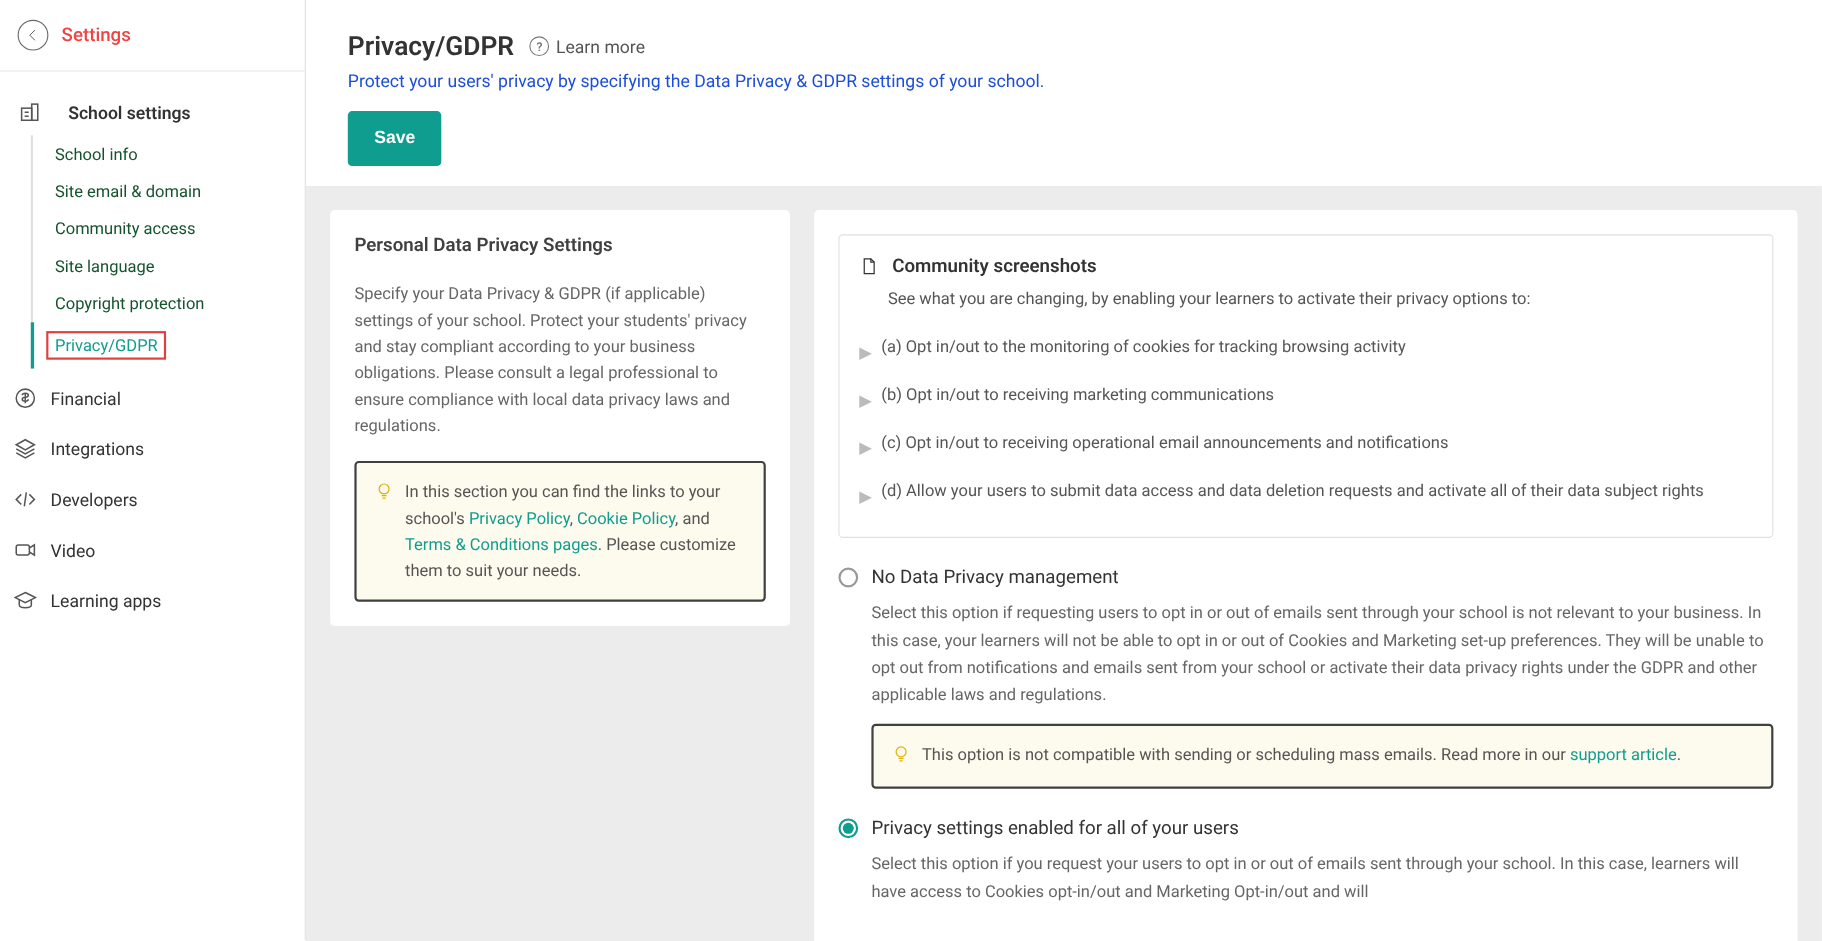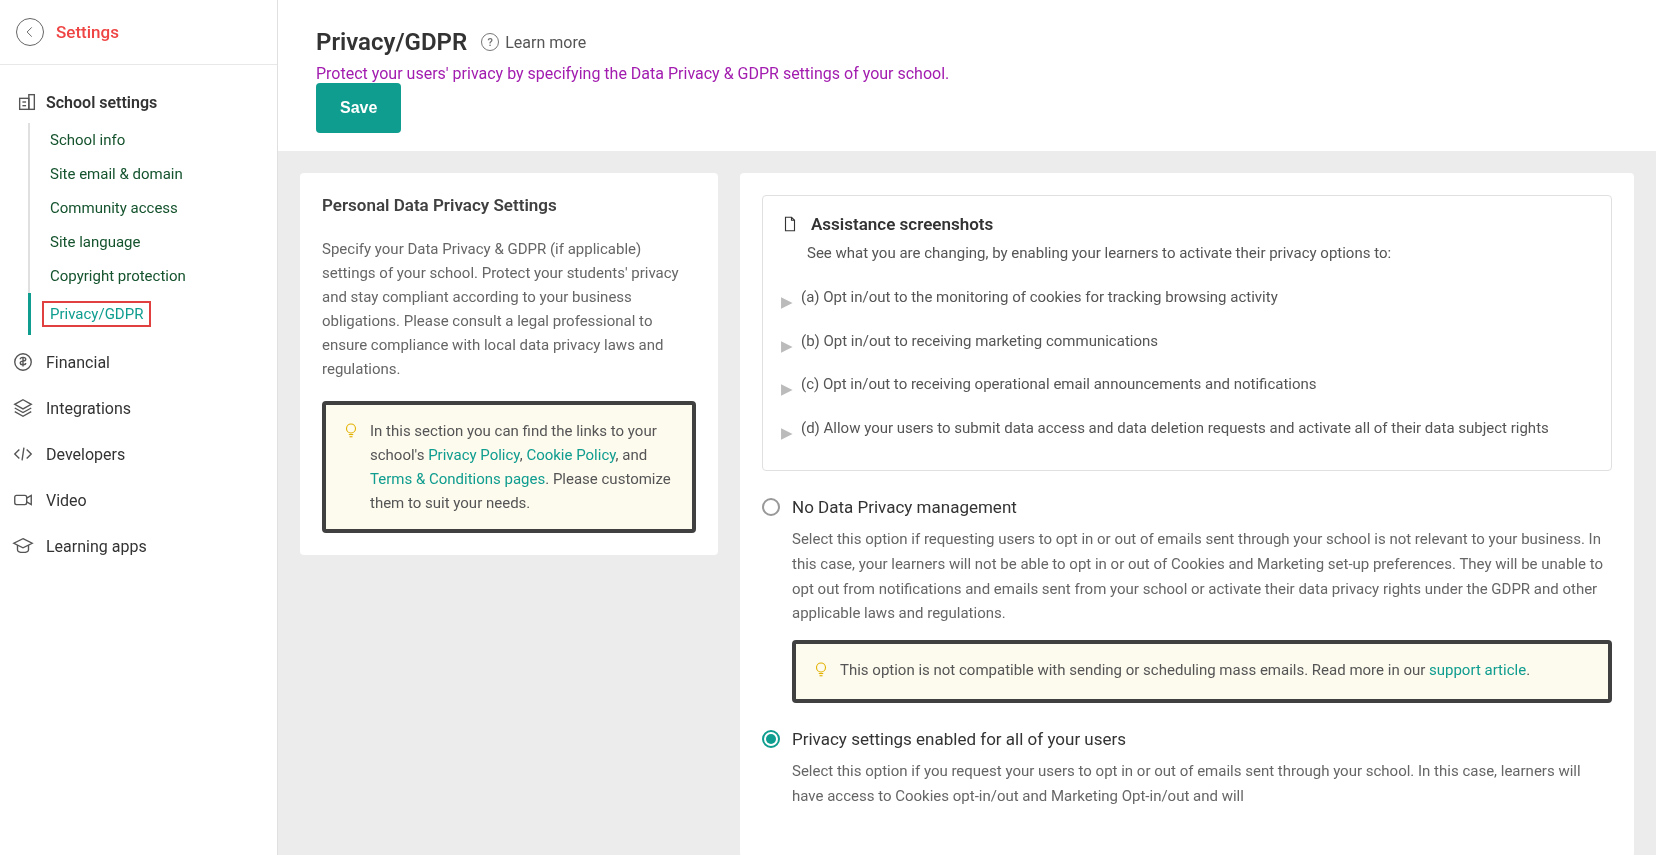--- a/index.html
+++ b/index.html
@@ -5,43 +5,43 @@
 * { margin: 0; padding: 0; box-sizing: border-box; }
 html, body { height: 100%; font-family: -apple-system, BlinkMacSystemFont, "Segoe UI", Roboto, Arial, sans-serif; color: #333; background: #fff; }
 .app { display: flex; height: 100%; }
 .sidebar { width: 278px; border-right: 1px solid #e0e0e0; background: #fff; display: flex; flex-direction: column; }
 .sidebar-header { display: flex; align-items: center; gap: 12px; padding: 18px 16px; border-bottom: 1px solid #e8e8e8; }
 .back-btn { width: 28px; height: 28px; border-radius: 50%; border: 1.5px solid #666; display: flex; align-items: center; justify-content: center; cursor: pointer; }
 .back-btn svg { width: 14px; height: 14px; stroke: #555; }
 .sidebar-header-title { font-size: 17px; font-weight: 500; color: #ef4444; }
 .nav { padding: 16px 0; }
 .nav-section { margin-bottom: 4px; }
-.nav-head { display: flex; align-items: center; gap: 8px; padding: 10px 16px; font-size: 16px; font-weight: 600; color: #333; cursor: pointer; }
+.nav-head { display: flex; align-items: center; gap: 24px; padding: 10px 16px; font-size: 16px; font-weight: 600; color: #333; cursor: pointer; }
 .nav-head .icon { width: 22px; height: 22px; display: flex; align-items: center; justify-content: center; color: #555; }
 .nav-sub { margin-left: 28px; border-left: 2px solid #e0e0e0; }
 .nav-sub-item { padding: 8px 20px; font-size: 15px; color: #14532d; cursor: pointer; position: relative; }
 .nav-sub-item.active { color: #0f9d8f; }
 .nav-sub-item.active::before { content: ""; position: absolute; left: -2px; top: 0; bottom: 0; width: 3px; background: #0f9d8f; }
 .highlight-box { border: 2px solid #e04040; display: inline-block; padding: 2px 6px; margin-left: -8px; }
 .nav-item { display: flex; align-items: center; gap: 12px; padding: 12px 12px; font-size: 16px; color: #333; cursor: pointer; }
 .nav-item .icon { width: 22px; height: 22px; display: flex; align-items: center; justify-content: center; color: #555; }
 .main { flex: 1; overflow-y: auto; background: #fff; }
 .main-header { padding: 28px 38px 18px; background: #fff; }
 .page-title-row { display: flex; align-items: center; gap: 14px; margin-bottom: 8px; }
 .page-title { font-size: 24px; font-weight: 600; color: #333; }
 .learn-more { display: flex; align-items: center; gap: 6px; color: #555; font-size: 16px; cursor: pointer; }
 .learn-more .q-icon { width: 18px; height: 18px; border: 1.5px solid #777; border-radius: 50%; display: flex; align-items: center; justify-content: center; font-size: 11px; font-weight: 600; color: #777; }
-.page-desc { font-size: 16px; color: #a21caf; }
+.page-desc { font-size: 16px; color: #1d4ed8; margin-bottom: 18px; }
 .save-btn { background: #0f9d8f; color: #fff; border: none; padding: 16px 24px; font-size: 16px; font-weight: 600; border-radius: 4px; cursor: pointer; }
 .content { background: #ececec; padding: 22px; display: flex; gap: 22px; align-items: flex-start; }
 .left-col { width: 418px; background: #fff; border-radius: 4px; padding: 22px; }
 .right-col { flex: 1; background: #fff; border-radius: 4px; padding: 22px; }
 .section-title { font-size: 17px; font-weight: 600; color: #404040; margin-bottom: 22px; }
 .section-desc { font-size: 15px; color: #666; line-height: 1.6; margin-bottom: 20px; }
-.tip-box { background: #fdfaee; border: 4px solid #404040; border-radius: 4px; padding: 14px 16px; display: flex; gap: 10px; font-size: 15px; line-height: 1.6; color: #555; }
+.tip-box { background: #fdfaee; border: 2px solid #404040; border-radius: 4px; padding: 14px 16px; display: flex; gap: 10px; font-size: 15px; line-height: 1.6; color: #555; }
 .tip-box .bulb { color: #e2b200; flex-shrink: 0; margin-top: 2px; }
 .tip-box a { color: #0f9d8f; text-decoration: none; }
 .assist-box { border: 1px solid #e0e0e0; border-radius: 4px; padding: 18px; margin-bottom: 26px; }
 .assist-head { display: flex; align-items: center; gap: 12px; margin-bottom: 10px; }
 .assist-head .doc-icon { width: 18px; height: 18px; }
 .assist-title { font-size: 17px; font-weight: 600; color: #333; }
 .assist-desc { font-size: 15px; color: #555; margin-left: 26px; margin-bottom: 16px; }
 .assist-list { list-style: none; }
 .assist-list li { display: flex; align-items: flex-start; gap: 10px; padding: 8px 0; font-size: 15px; color: #555; line-height: 1.5; }
 .assist-list li .tri { width: 10px; flex-shrink: 0; margin-top: 5px; color: #bbb; }
@@ -176,21 +176,21 @@
 
       <div class="right-col">
         <div class="assist-box">
           <div class="assist-head">
             <span class="doc-icon">
               <svg viewBox="0 0 24 24">
                   <path d="M6 3 H14 L18 7 V21 H6 Z"></path>
                   <path d="M14 3 V7 H18"></path>
                 </svg>
             </span>
-            <span class="assist-title">Assistance screenshots</span>
+            <span class="assist-title">Community screenshots</span>
           </div>
           <p class="assist-desc">See what you are changing, by enabling your learners to activate their privacy options to:</p>
           <ul class="assist-list">
             <li>
                 <span class="tri">▶</span>
                 <span>(a) Opt in/out to the monitoring of cookies for tracking browsing activity</span>
               </li>
             <li>
                 <span class="tri">▶</span>
                 <span>(b) Opt in/out to receiving marketing communications</span>

